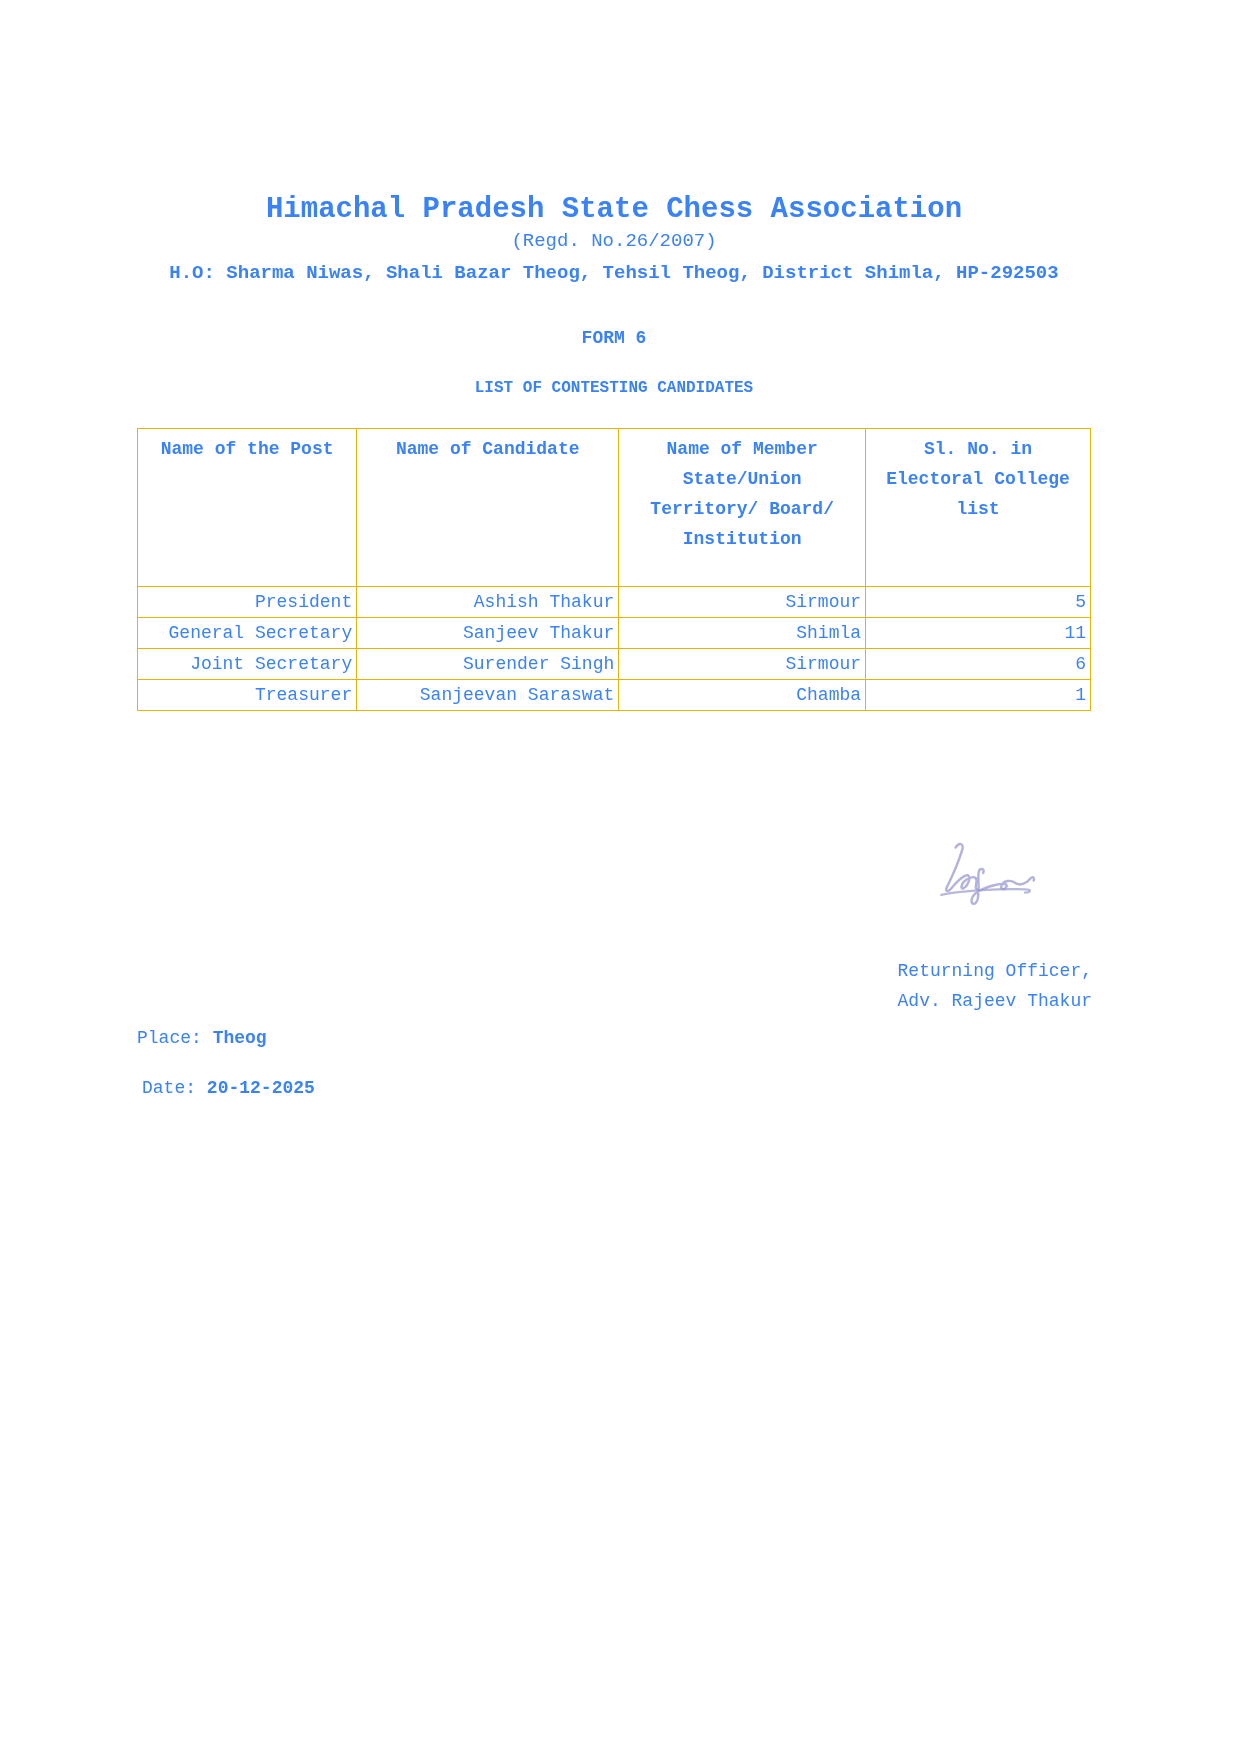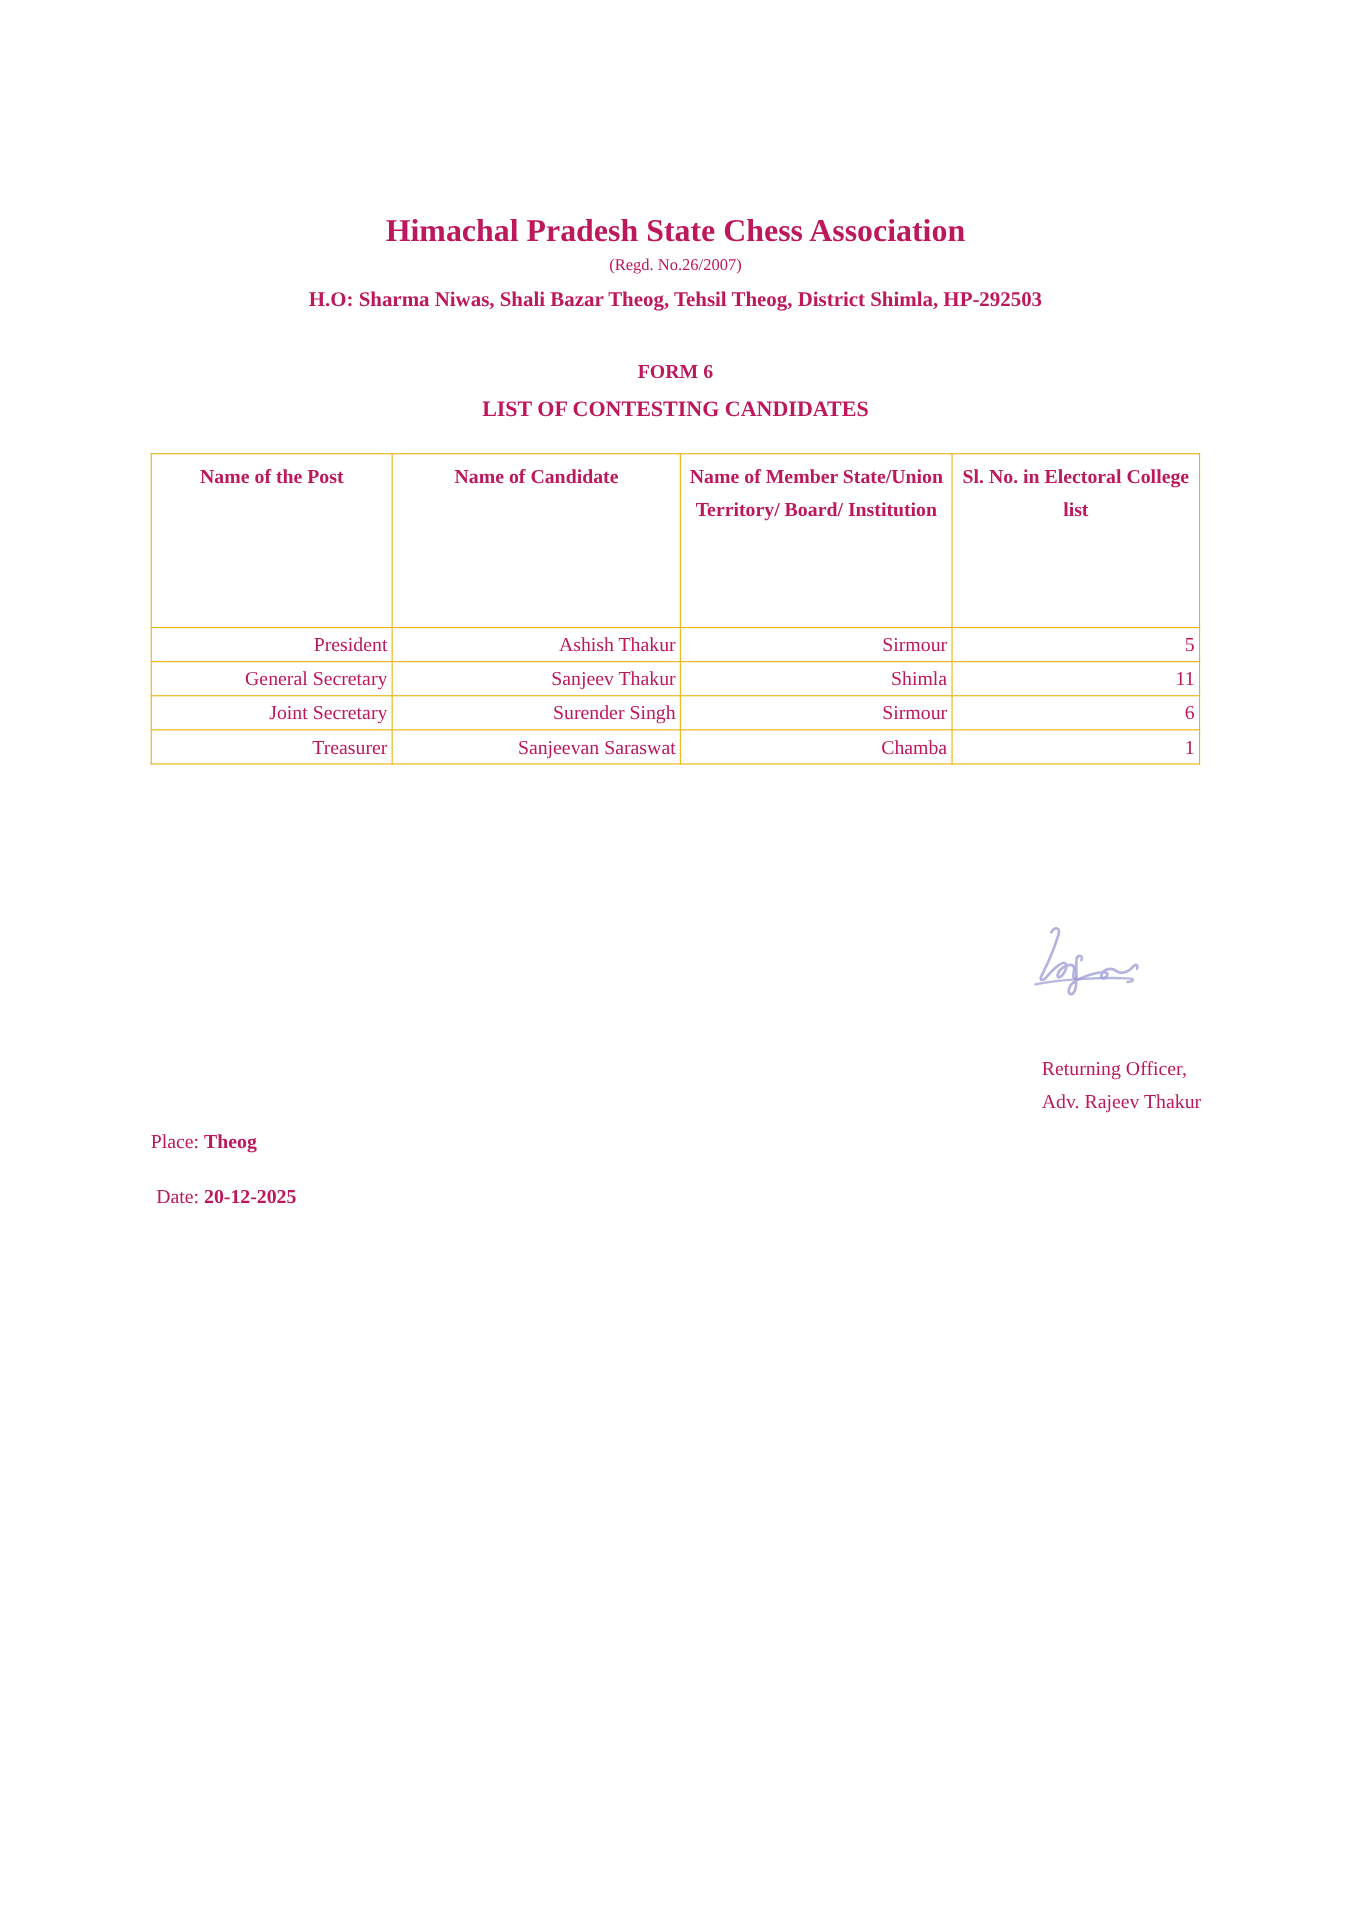--- a/index.html
+++ b/index.html
@@ -2,57 +2,57 @@
 <html><head>
 <meta charset="utf-8">
 <style>
   html,body{margin:0;padding:0;background:#e8e8e8;}
   .page{
     position:relative;
     width:1241px;
     height:1754px;
     margin:0 auto;
     background:#ffffff;
-    font-family:Liberation Serif, serif;
-    color:#be185d;
+    font-family:Liberation Mono, monospace;
+    color:#3b82f6;
     overflow:hidden;
   }
   .content{
     margin-left:137px;
     margin-right:150px;
     text-align:center;
   }
   .doc-title{
     padding-top:192px;
     font-size:29px;
     font-weight:bold;
     line-height:36px;
   }
   .regd{
-    font-size:15px;
+    font-size:19px;
     line-height:26px;
     margin-top:0px;
   }
   .address{
     font-size:19px;
     font-weight:bold;
     line-height:26px;
     margin-top:6px;
   }
   .form-no{
     font-size:18px;
     font-weight:bold;
     line-height:24px;
     margin-top:40px;
   }
   .list-heading{
-    font-size:20px;
+    font-size:16px;
     font-weight:bold;
     line-height:24px;
-    margin-top:10px;
+    margin-top:26px;
   }
   table.cand{
     margin-top:28px;
     width:100%;
     border-collapse:collapse;
     table-layout:fixed;
     font-size:18px;
   }
   table.cand th, table.cand td{
     border:1px solid #eab308;

